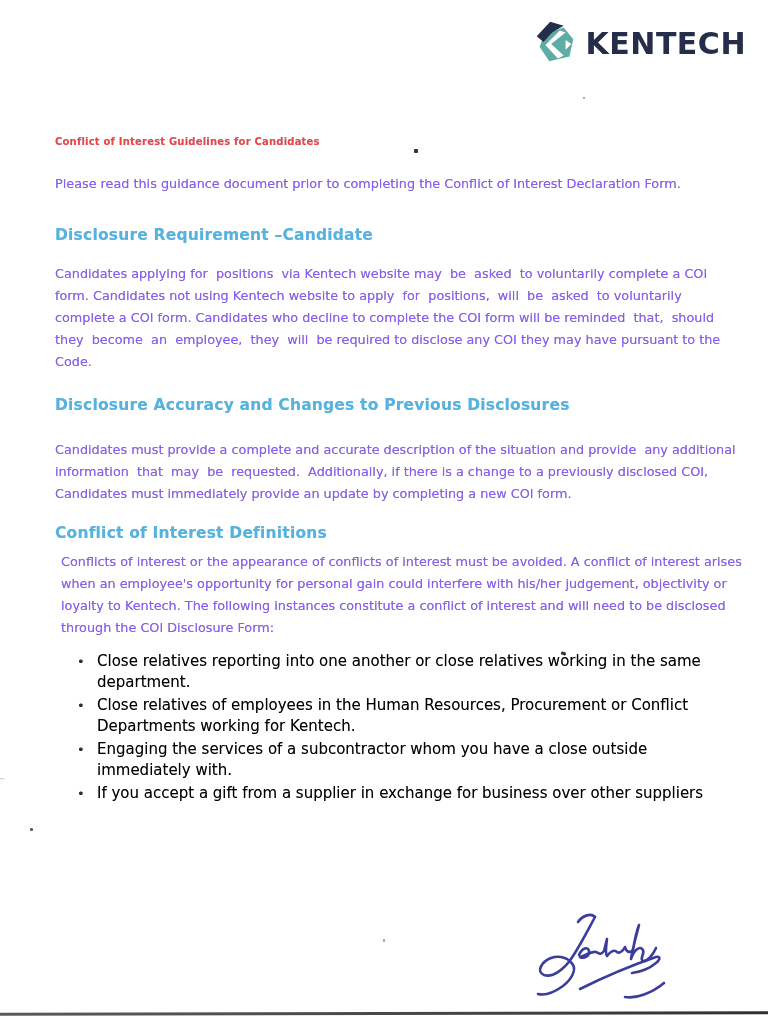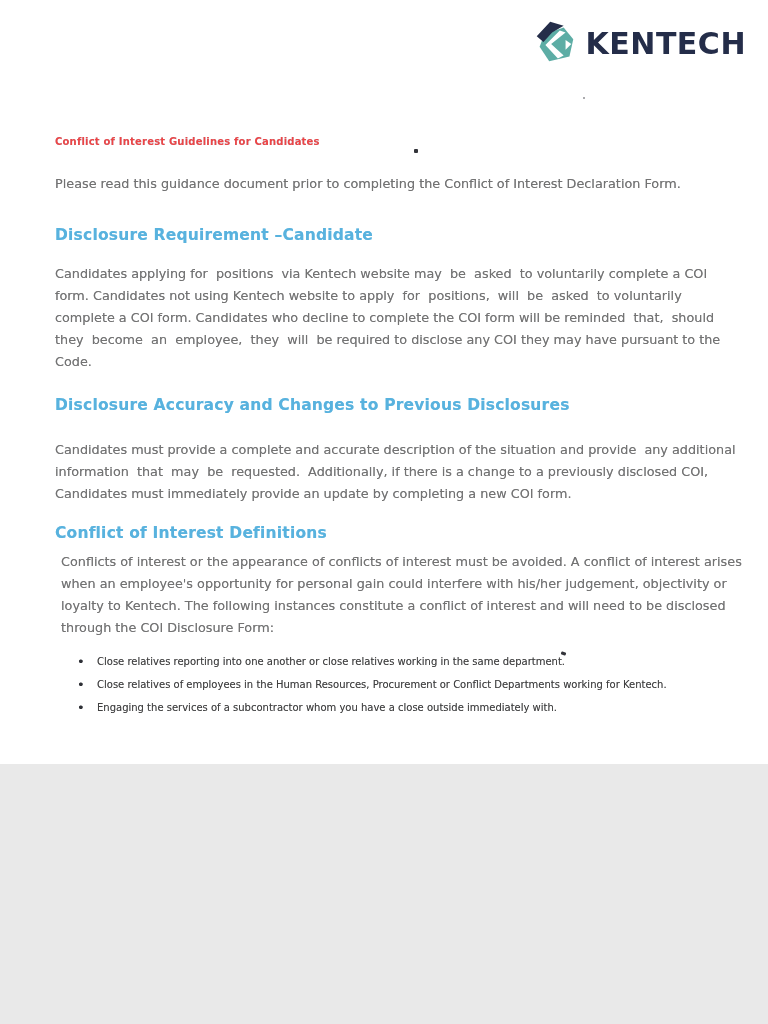--- a/index.html
+++ b/index.html
@@ -4,21 +4,21 @@
 <style>
   * { margin: 0; padding: 0; box-sizing: border-box; }
   html, body { width: 768px; }
   body {
     font-family: "DejaVu Sans", "Liberation Sans", sans-serif;
     background: #e9e9e9;
   }
   .page {
     position: relative;
     width: 768px;
-    height: 764px;
+    height: 1024px;
     background: #ffffff;
     overflow: hidden;
     color: #35373d;
   }
   .content {
     position: relative;
     padding: 16px 26px 0 55px;
   }
   
   .logo-row {
@@ -46,45 +46,45 @@
     margin-top: 66px;
     font-size: 10px;
     font-weight: 700;
     letter-spacing: 0.2px;
     color: #ef4444;
     text-shadow: 0 0 0.5px rgba(88,178,222,0.55);
   }
   .p {
     font-size: 12.8px;
     line-height: 22px;
-    color: #737373;
+    color: #8b5cf6;
     white-space: pre-wrap;
     text-shadow: 0 0 0.4px rgba(53,55,61,0.45);
   }
   .p-intro  { margin-top: 26px; }
   .h-sec    { font-size: 15.5px; font-weight: 700; letter-spacing: 0.2px;
               color: #58b2de; text-shadow: 0 0 0.5px rgba(88,178,222,0.55); }
   .h-sec1   { margin-top: 31px; }
   .p-sec1   { margin-top: 19px; }
   .h-sec2   { margin-top: 23px; }
   .p-sec2   { margin-top: 25px; }
   .h-sec3   { margin-top: 19px; }
   .p-sec3   { margin-top: 9px; padding-left: 6px; }
   
   .bullets {
     margin-top: 12px;
     list-style: none;
     padding-left: 42px;
   }
   .bullets li {
     position: relative;
-    font-size: 10px;
+    font-size: 15px;
     line-height: 21px;
     margin-bottom: 2px;
-    color: #404040;
+    color: #000000;
     text-shadow: 0 0 0.4px rgba(53,55,61,0.45);
   }
   .bullets li::before {
     content: "•";
     position: absolute;
     left: -20px;
     top: 0;
     font-size: 13px;
     color: #2e3036;
   }
@@ -154,20 +154,21 @@
     <h2 class="h-sec h-sec2">Disclosure Accuracy and Changes to Previous Disclosures</h2>
     <p class="p p-sec2">Candidates must provide a complete and accurate description of the situation and provide  any additional  information  that  may  be  requested.  Additionally, if there is a change to a previously disclosed COI, Candidates must immediately provide an update by completing a new COI form.</p>
 
     <h2 class="h-sec h-sec3">Conflict of Interest Definitions</h2>
     <p class="p p-sec3">Conflicts of interest or the appearance of conflicts of interest must be avoided. A conflict of interest arises when an employee's opportunity for personal gain could interfere with his/her judgement, objectivity or loyalty to Kentech. The following instances constitute a conflict of interest and will need to be disclosed through the COI Disclosure Form:</p>
 
     <ul class="bullets">
       <li>Close relatives reporting into one another or close relatives working in the same department.</li>
       <li>Close relatives of employees in the Human Resources, Procurement or Conflict Departments working for Kentech.</li>
       <li>Engaging the services of a subcontractor whom you have a close outside immediately with.</li>
+      <li>If you accept a gift from a supplier in exchange for business over other suppliers</li>
     </ul>
 
   </div>
 
   <svg class="signature" viewBox="0 0 185 100" aria-hidden="true">
     <g fill="none" stroke="#3a3d9b" stroke-width="2.6" stroke-linecap="round" stroke-linejoin="round">
 
       <path d="M67 11 C63 7 55 9 50 16"></path>
       <path d="M67 11 C61 22 52 40 43 53 C36 63 25 72 16 69 C8 66 13 56 23 52 C32 49 41 52 45 59 C48 64 44 73 35 80 C28 85 18 90 10 88"></path>
 

